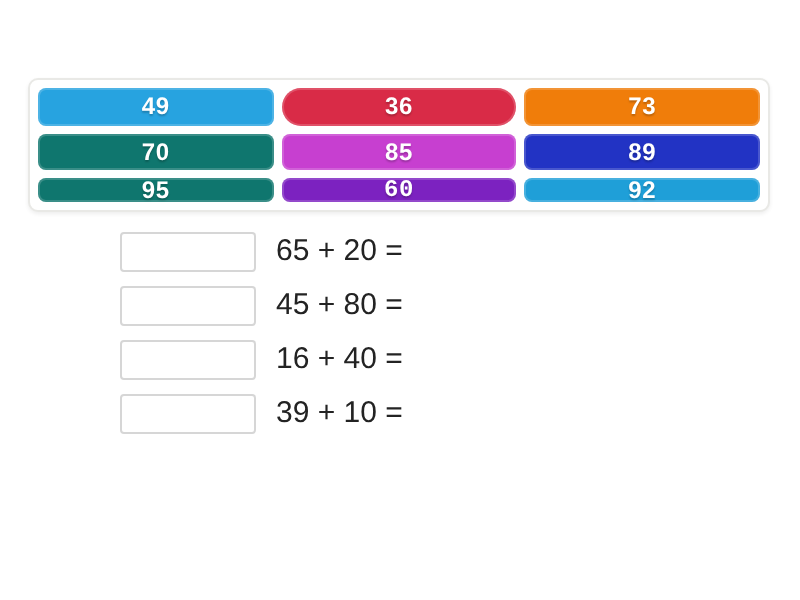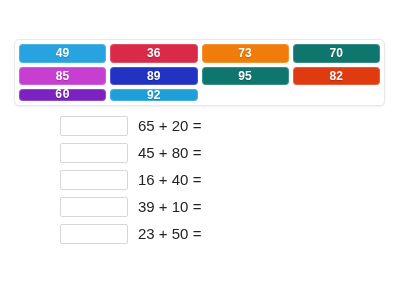--- a/index.html
+++ b/index.html
@@ -29,21 +29,21 @@
     box-sizing: border-box;
     background: #ffffff;
     border: 1px solid #e9e9e6;
     border-radius: 5px;
     padding: 4px;
     box-shadow: 0 1px 2px rgba(0,0,0,0.07);
   }
 
   .tile-grid {
     display: grid;
-    grid-template-columns: repeat(4, 1fr);
+    grid-template-columns: repeat(3, 1fr);
     grid-template-rows: repeat(2, 1fr);
     gap: 4px;
     width: 100%;
     height: 100%;
     text-align: center;
   }
 
   .tile {
     display: flex;
     align-items: center;
@@ -103,28 +103,27 @@
 </style>
 </head>
 <body>
 
 <div id="app">
 
   <div class="tile-bank">
     <div class="tile-grid">
 
       <div class="tile" style="background-color: rgb(39, 163, 224);">49</div>
-      <div class="tile" style="background-color: rgb(217, 43, 71);">36</div>
+      <div class="tile" style="background-color: rgb(217, 43, 71); border-radius: 11px;">36</div>
       <div class="tile" style="background-color: rgb(240, 125, 10);">73</div>
       <div class="tile" style="background-color: #0f766e;">70</div>
       <div class="tile" style="background-color: rgb(199, 63, 208);">85</div>
 
       <div class="tile" style="background-color: rgb(34, 51, 196);">89</div>
       <div class="tile" style="background-color: #0f766e;">95</div>
-      <div class="tile" style="background-color: rgb(224, 58, 16);">82</div>
       <div class="tile" style="background-color: rgb(124, 34, 192); font-family: Liberation Mono, monospace;">60</div>
       <div class="tile" style="background-color: rgb(31, 159, 216);">92</div>
 
     </div>
   </div>
 
   <div class="questions">
 
     <div class="q-col">
       <div class="q-row">
@@ -136,22 +135,18 @@
         <div class="q-text">45 + 80 =</div>
       </div>
       <div class="q-row">
         <div class="drop-slot"></div>
         <div class="q-text">16 + 40 =</div>
       </div>
       <div class="q-row">
         <div class="drop-slot"></div>
         <div class="q-text">39 + 10 =</div>
       </div>
-      <div class="q-row">
-        <div class="drop-slot"></div>
-        <div class="q-text">23 + 50 =</div>
-      </div>
     </div>
 
 
   </div>
 
 </div>
 
 </body></html>

